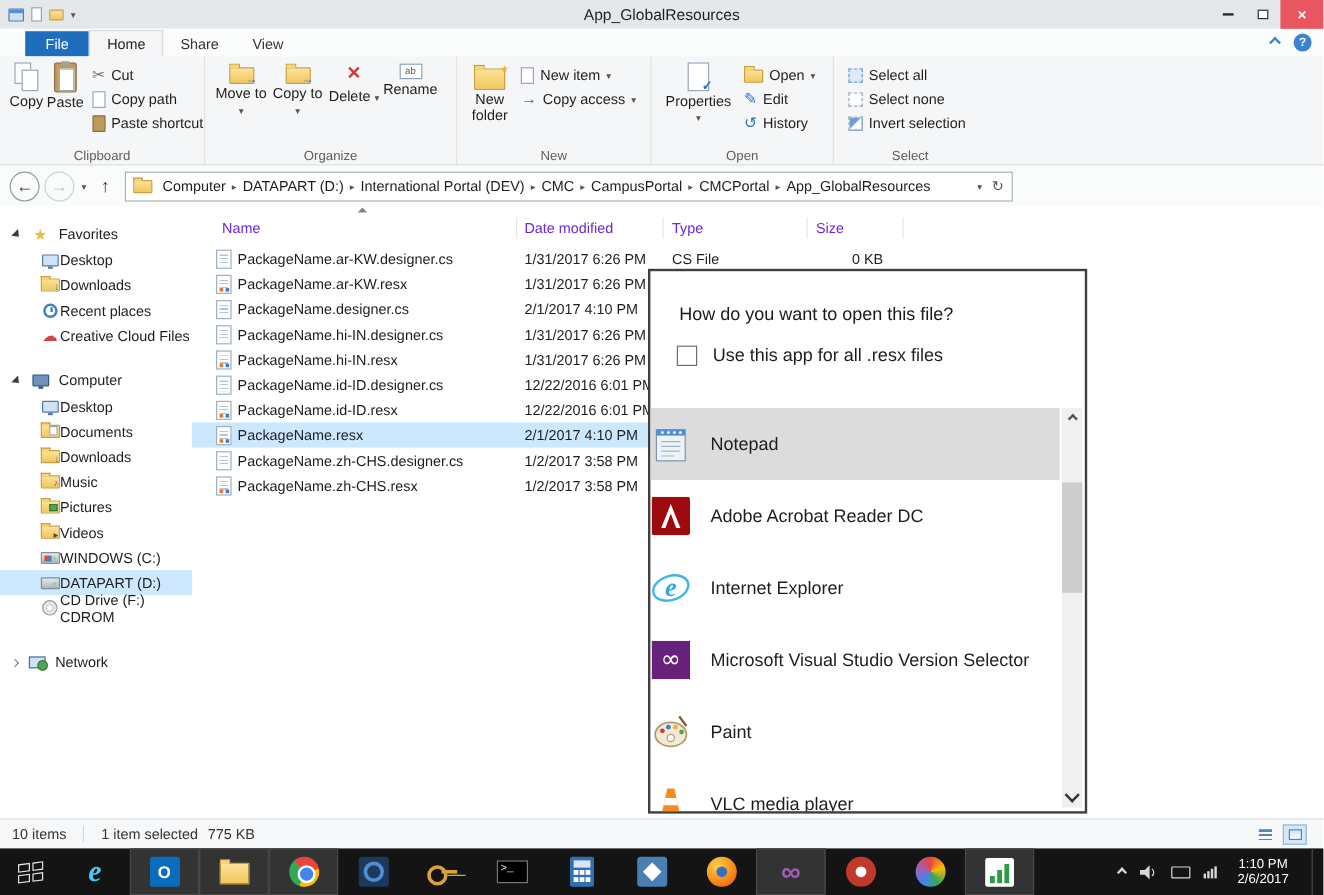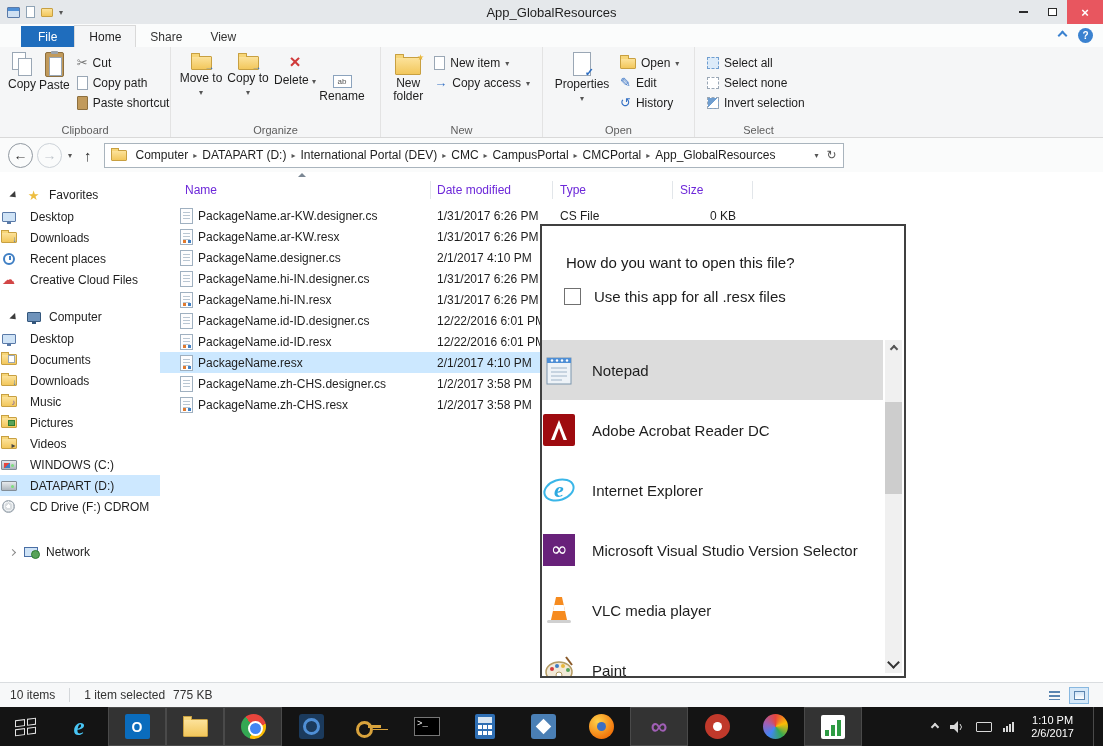--- a/index.html
+++ b/index.html
@@ -54,21 +54,21 @@
   .ic-docsm { width:11px; height:14px; background:#fff; border:1px solid #9aa7b5; }
   .ic-clipsm { width:11px; height:14px; background:#c19a5b; border:1px solid #8d6f3e; border-radius:1px; }
   .folder { position:relative; background:linear-gradient(#fce29a,#f2c75c); border:1px solid #c8a041; border-radius:1px; }
   .folder::before { content:""; position:absolute; left:-1px; top:-4px; width:7px; height:3px; background:#f7d678; border:1px solid #c8a041; border-bottom:none; border-radius:1px 1px 0 0; }
   .f-big { width:26px; height:18px; margin-top:5px; }
   .f-med { width:21px; height:14px; margin-top:4px; }
   .f-sm  { width:16px; height:11px; }
   .ov { position:absolute; right:-4px; bottom:-4px; font-size:10px; font-weight:bold; color:#2f6fc2; }
   .ov-star { position:absolute; right:-4px; top:-7px; font-size:8px; color:#e8b73c; }
   .ic-del { font-size:19px; font-weight:bold; color:#d03b3b; line-height:20px; }
-  .ic-rename { width:19px; height:13px; margin-top:23px; border:1px solid #8ba3bd; background:#fff; font-size:8px; color:#555; display:flex; align-items:center; justify-content:center; }
+  .ic-rename { width:19px; height:13px; margin-top:1px; border:1px solid #8ba3bd; background:#fff; font-size:8px; color:#555; display:flex; align-items:center; justify-content:center; }
   .ic-props { position:relative; width:18px; height:24px; background:#fff; border:1px solid #9aa7b5; }
   .ic-props::after { content:"✓"; position:absolute; right:-4px; bottom:-4px; color:#2f6fc2; font-weight:bold; font-size:11px; }
   .ic-selall { width:12px; height:12px; border:1px dashed #6f9ed0; background:#dcebf9; }
   .ic-selnone { width:12px; height:12px; border:1px dashed #9aa7b5; background:#fff; }
   .ic-selinv { width:12px; height:12px; border:1px dashed #9aa7b5; background:linear-gradient(135deg,#6f9ed0 50%,#fff 50%); }
 
   
   .addr { position:absolute; top:138px; left:0; right:0; height:34px; background:#fafbfb; display:flex; align-items:center; }
   .navbtn { width:25px; height:25px; border:1px solid #9199a1; border-radius:50%; display:flex; align-items:center; justify-content:center; color:#333; font-size:14px; margin-left:8px; flex:0 0 auto; }
   .navbtn.disabled { color:#bfc5cb; border-color:#ccd2d8; margin-left:4px; }
@@ -84,21 +84,21 @@
   .mag { width:13px; height:13px; position:relative; flex:0 0 auto; }
   .mag::before { content:""; position:absolute; left:1px; top:1px; width:7px; height:7px; border:1.5px solid #5b6b7a; border-radius:50%; }
   .mag::after { content:""; position:absolute; right:0; bottom:1px; width:5px; height:2px; background:#5b6b7a; transform:rotate(45deg); }
 
   
   .sidebar { position:absolute; left:0; top:172px; width:160px; bottom:64px; background:#fff; overflow:hidden; }
   .sect-fav { margin-top:12px; } .sect-comp { margin-top:16px; } .sect-net { margin-top:24px; }
   .shead { display:flex; align-items:center; height:22px; padding-left:10px; gap:7px; }
   .tri-exp { width:0; height:0; border-left:4px solid transparent; border-right:4px solid transparent; border-top:5px solid #3c3c3c; transform:rotate(-45deg); }
   .tri-col { width:5px; height:5px; border-top:1px solid #888; border-right:1px solid #888; transform:rotate(45deg); }
-  .sitem { display:flex; align-items:center; height:21px; gap:13px; }
+  .sitem { display:flex; align-items:center; height:21px; padding-left:33px; gap:0; }
   .sitem.sel { background:#cde8ff; }
   .sic { width:17px; display:flex; justify-content:center; flex:0 0 17px; }
   .i-star { color:#edbd3f; font-size:13px; }
   .i-monitor { width:14px; height:10px; border:1px solid #5a7aa8; background:#cfe3f6; border-radius:1px; position:relative; }
   .i-monitor::after { content:""; position:absolute; left:4px; bottom:-3px; width:4px; height:2px; background:#5a7aa8; }
   .i-pc { width:14px; height:10px; border:1px solid #33567c; background:#6f93bb; border-radius:1px; position:relative; }
   .i-pc::after { content:""; position:absolute; left:4px; bottom:-3px; width:4px; height:2px; background:#33567c; }
   .i-fol { position:relative; width:16px; height:11px; background:linear-gradient(#fce29a,#f2c75c); border:1px solid #c8a041; border-radius:1px; }
   .i-fol::before { content:""; position:absolute; left:-1px; top:-3px; width:6px; height:2px; background:#f7d678; border:1px solid #c8a041; border-bottom:none; }
   .i-dl::after { content:"↓"; position:absolute; right:-1px; bottom:-2px; font-size:8px; font-weight:bold; color:#2f6fc2; }
@@ -711,42 +711,42 @@
         <span class="aico">
           <svg width="32" height="32">
               <rect width="32" height="32" fill="#68217a"></rect>
               <text x="16" y="22" text-anchor="middle" font-size="20" fill="#fff" font-family="DejaVu Sans, sans-serif">∞</text>
             </svg>
         </span>
         <span>Microsoft Visual Studio Version Selector</span>
       </div>
       <div class="dapp">
         <span class="aico">
-          <svg width="32" height="32" viewBox="0 0 32 32">
-            <polygon points="13,3 19,3 24,26 8,26" fill="#f68b1f"></polygon>
-            <polygon points="11.3,11 20.7,11 22,17 10,17" fill="#fff"></polygon>
-            <rect x="4" y="26" width="24" height="3" rx="1.5" fill="#d0d0d0"></rect>
-          </svg>
-        </span>
-        <span>VLC media player</span>
-      </div>
-      <div class="dapp">
-        <span class="aico">
           <svg width="34" height="34" viewBox="0 0 34 34">
             <line x1="24" y1="4" x2="30" y2="12" stroke="#8a5a2a" stroke-width="2"></line>
             <ellipse cx="17" cy="19" rx="13" ry="10" fill="#f2e9d8" stroke="#b49b62" stroke-width="1.5"></ellipse>
             <circle cx="17" cy="22" r="3" fill="#fff" stroke="#b49b62"></circle>
             <circle cx="10" cy="16" r="2" fill="#d23b3b"></circle>
               <circle cx="15" cy="13" r="2" fill="#3f7fc4"></circle>
             <circle cx="21" cy="13" r="2" fill="#e8b73c"></circle>
               <circle cx="26" cy="17" r="2" fill="#58a35a"></circle>
           </svg>
         </span>
         <span>Paint</span>
       </div>
+      <div class="dapp">
+        <span class="aico">
+          <svg width="32" height="32" viewBox="0 0 32 32">
+            <polygon points="13,3 19,3 24,26 8,26" fill="#f68b1f"></polygon>
+            <polygon points="11.3,11 20.7,11 22,17 10,17" fill="#fff"></polygon>
+            <rect x="4" y="26" width="24" height="3" rx="1.5" fill="#d0d0d0"></rect>
+          </svg>
+        </span>
+        <span>VLC media player</span>
+      </div>
     </div>
     <div class="dscroll">
       <div class="dsup">
           <span class="chv-sm chv-up" style="transform:rotate(45deg);"></span>
         </div>
       <div class="dsthumb"></div>
       <div class="dsdown">
           <span class="chv-lg" style="transform:rotate(225deg);"></span>
         </div>
     </div>

